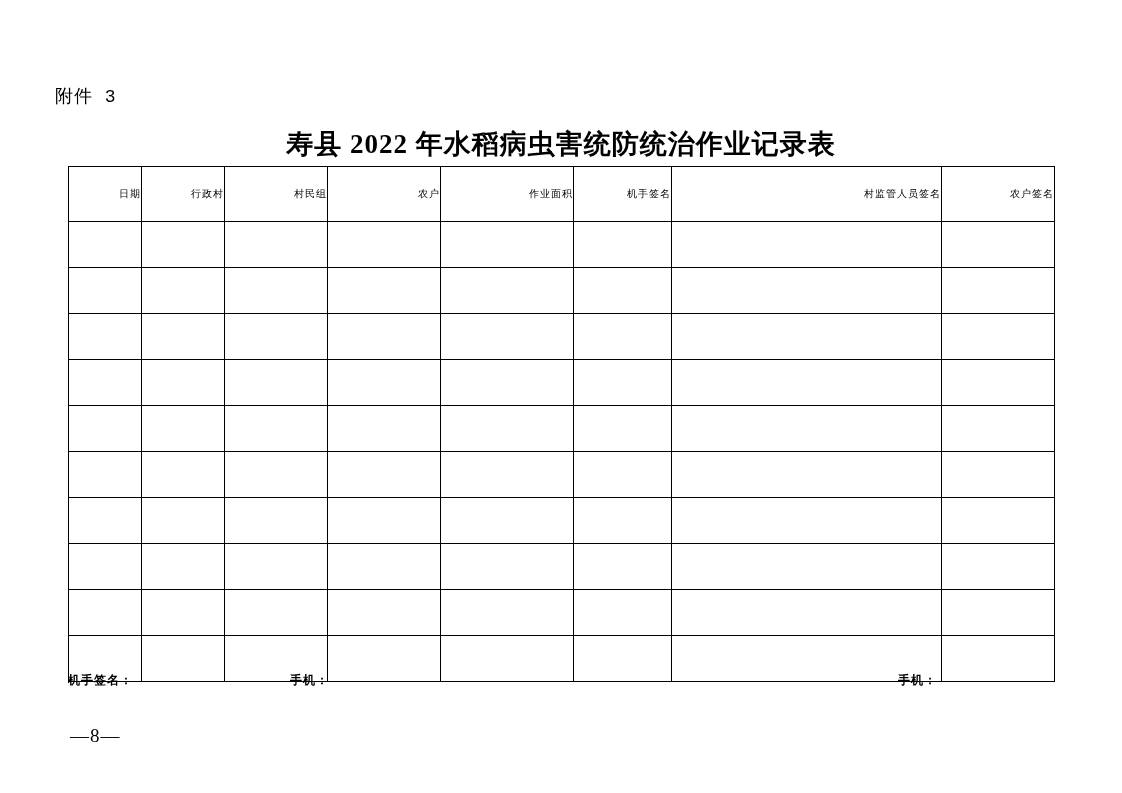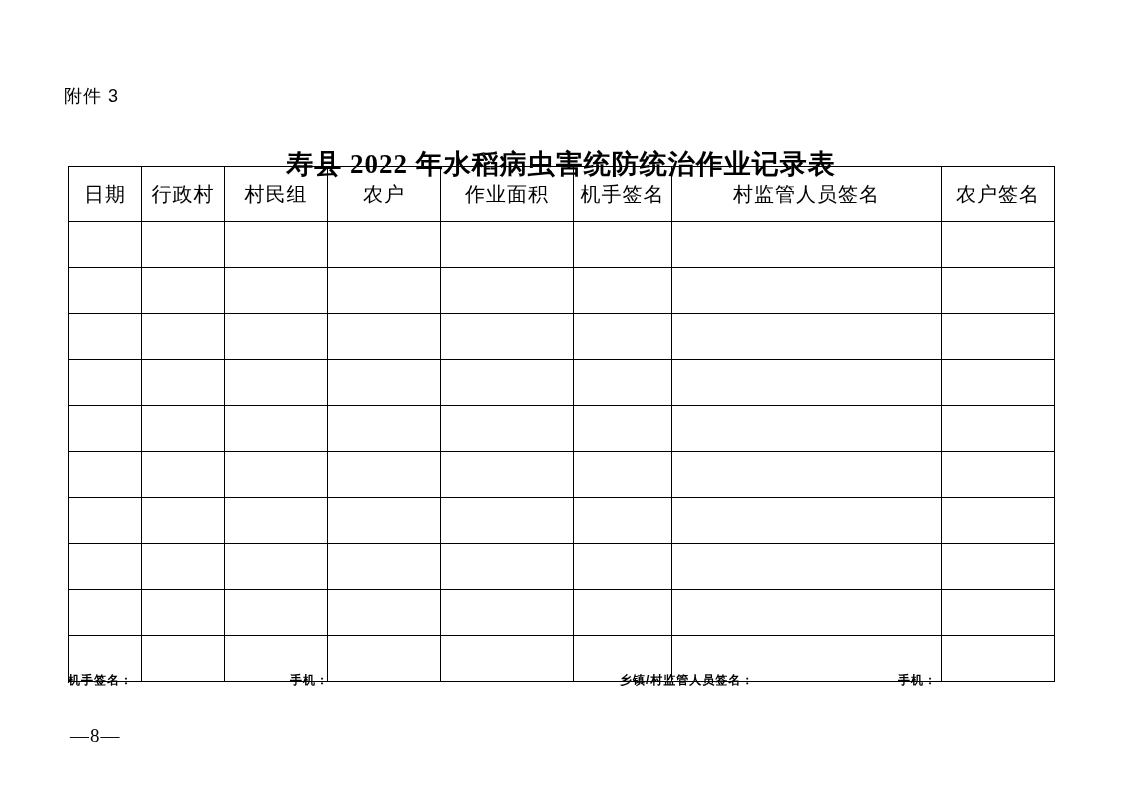--- a/index.html
+++ b/index.html
@@ -14,61 +14,60 @@
     color: #000000;
     position: relative;
     overflow: hidden;
   }
   .page {
     position: absolute;
     inset: 0;
   }
   .attachment-label {
     position: absolute;
-    left: 64px;
+    left: 55px;
     top: 84px;
-    font-family: Liberation Sans, sans-serif;
+    font-family: Liberation Mono, monospace;
     font-size: 18px;
     letter-spacing: 1px;
     white-space: nowrap;
   }
   .doc-title {
     position: absolute;
     left: 0;
     right: 0;
     top: 126px;
     text-align: center;
     font-family: "Liberation Serif", "DejaVu Serif", serif;
     font-size: 27px;
     font-weight: 700;
     letter-spacing: 1px;
     white-space: nowrap;
-    margin-top: 20px;
   }
   .record-table {
     position: absolute;
     left: 68px;
     top: 166px;
     width: 986px;
     border-collapse: collapse;
     table-layout: fixed;
   }
   .record-table th,
   .record-table td {
     border: 1px solid #000000;
     padding: 0;
     margin: 0;
   }
   .record-table thead th {
     height: 54px;
     font-family: "Liberation Sans", "DejaVu Sans", sans-serif;
-    font-size: 20px;
+    font-size: 10px;
     font-weight: 400;
     letter-spacing: 1px;
-    text-align: center;
+    text-align: right;
     vertical-align: middle;
     white-space: nowrap;
     margin-top: 41px;
   }
   .record-table tbody td {
     height: 45px;
   }
   .col-date      { width: 73px; }
   .col-village   { width: 83px; }
   .col-group     { width: 103px; }
@@ -241,19 +240,18 @@
           <td></td>
           <td></td>
           <td></td>
         </tr>
       </tbody>
   </table>
 
   <div class="footer-line">
     <span class="f-operator-sign">机手签名：</span>
     <span class="f-operator-tel">手机：</span>
-    <span class="f-supervisor-sign">乡镇/村监管人员签名：</span>
     <span class="f-supervisor-tel">手机：</span>
   </div>
 
   <div class="page-number">—8—</div>
 
 </div>
 
 </body></html>

